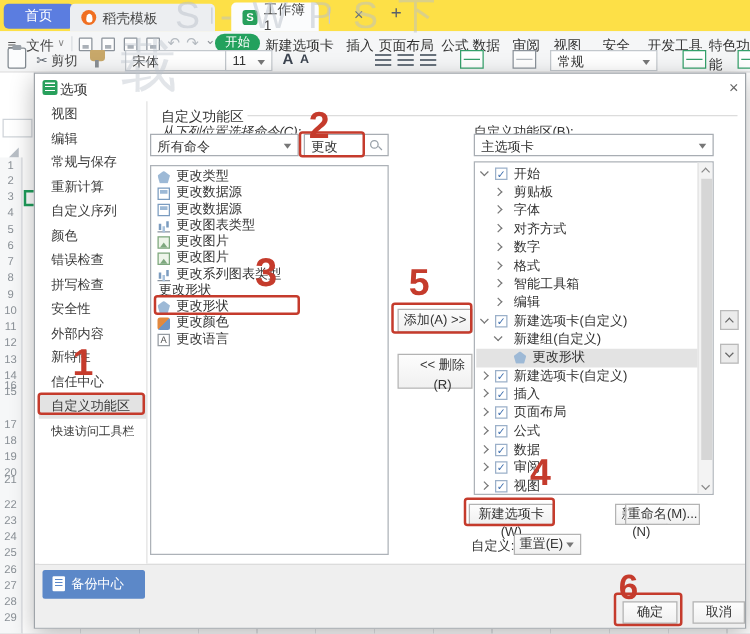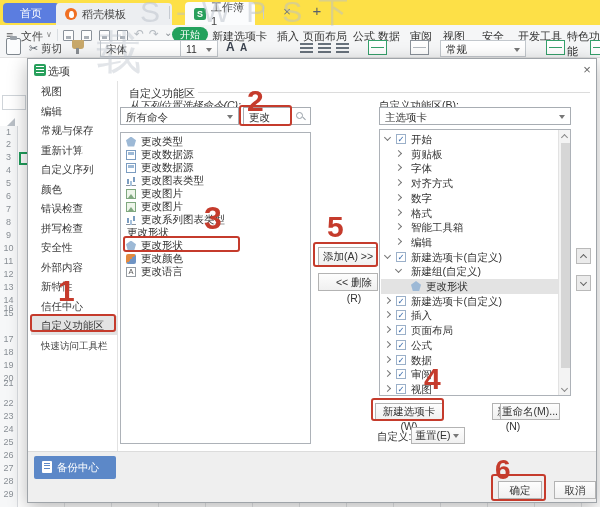--- a/index.html
+++ b/index.html
@@ -323,21 +323,21 @@
           <div class="ic ic-lang"></div>
           <div class="lbl">更改语言</div>
         </div>
         <div class="crow" style="top: 119px;">
           <div class="ic ic-color"></div>
           <div class="lbl">更改颜色</div>
         </div>
       </div>
 
     <div class="btn" style="left:290px;top:188px;width:60px;height:19px;line-height:17px;">添加(A) &gt;&gt;</div>
-    <div class="btn" style="left:290px;top:214px;width:60px;height:18px;line-height:16px;padding-left:12px;">&lt;&lt; 删除(R)</div>
+    <div class="btn" style="left:290px;top:224px;width:60px;height:28px;line-height:16px;padding-left:12px;">&lt;&lt; 删除(R)</div>
 
     <div class="dd" style="left:351px;top:48px;width:192px;">
       <span class="t">主选项卡</span>
         <span class="caret"></span>
     </div>
 
     <div class="tree" id="tree">
       <div class="tscroll">
         <span class="tarrow up"></span>
         <div class="tthumb"></div>

